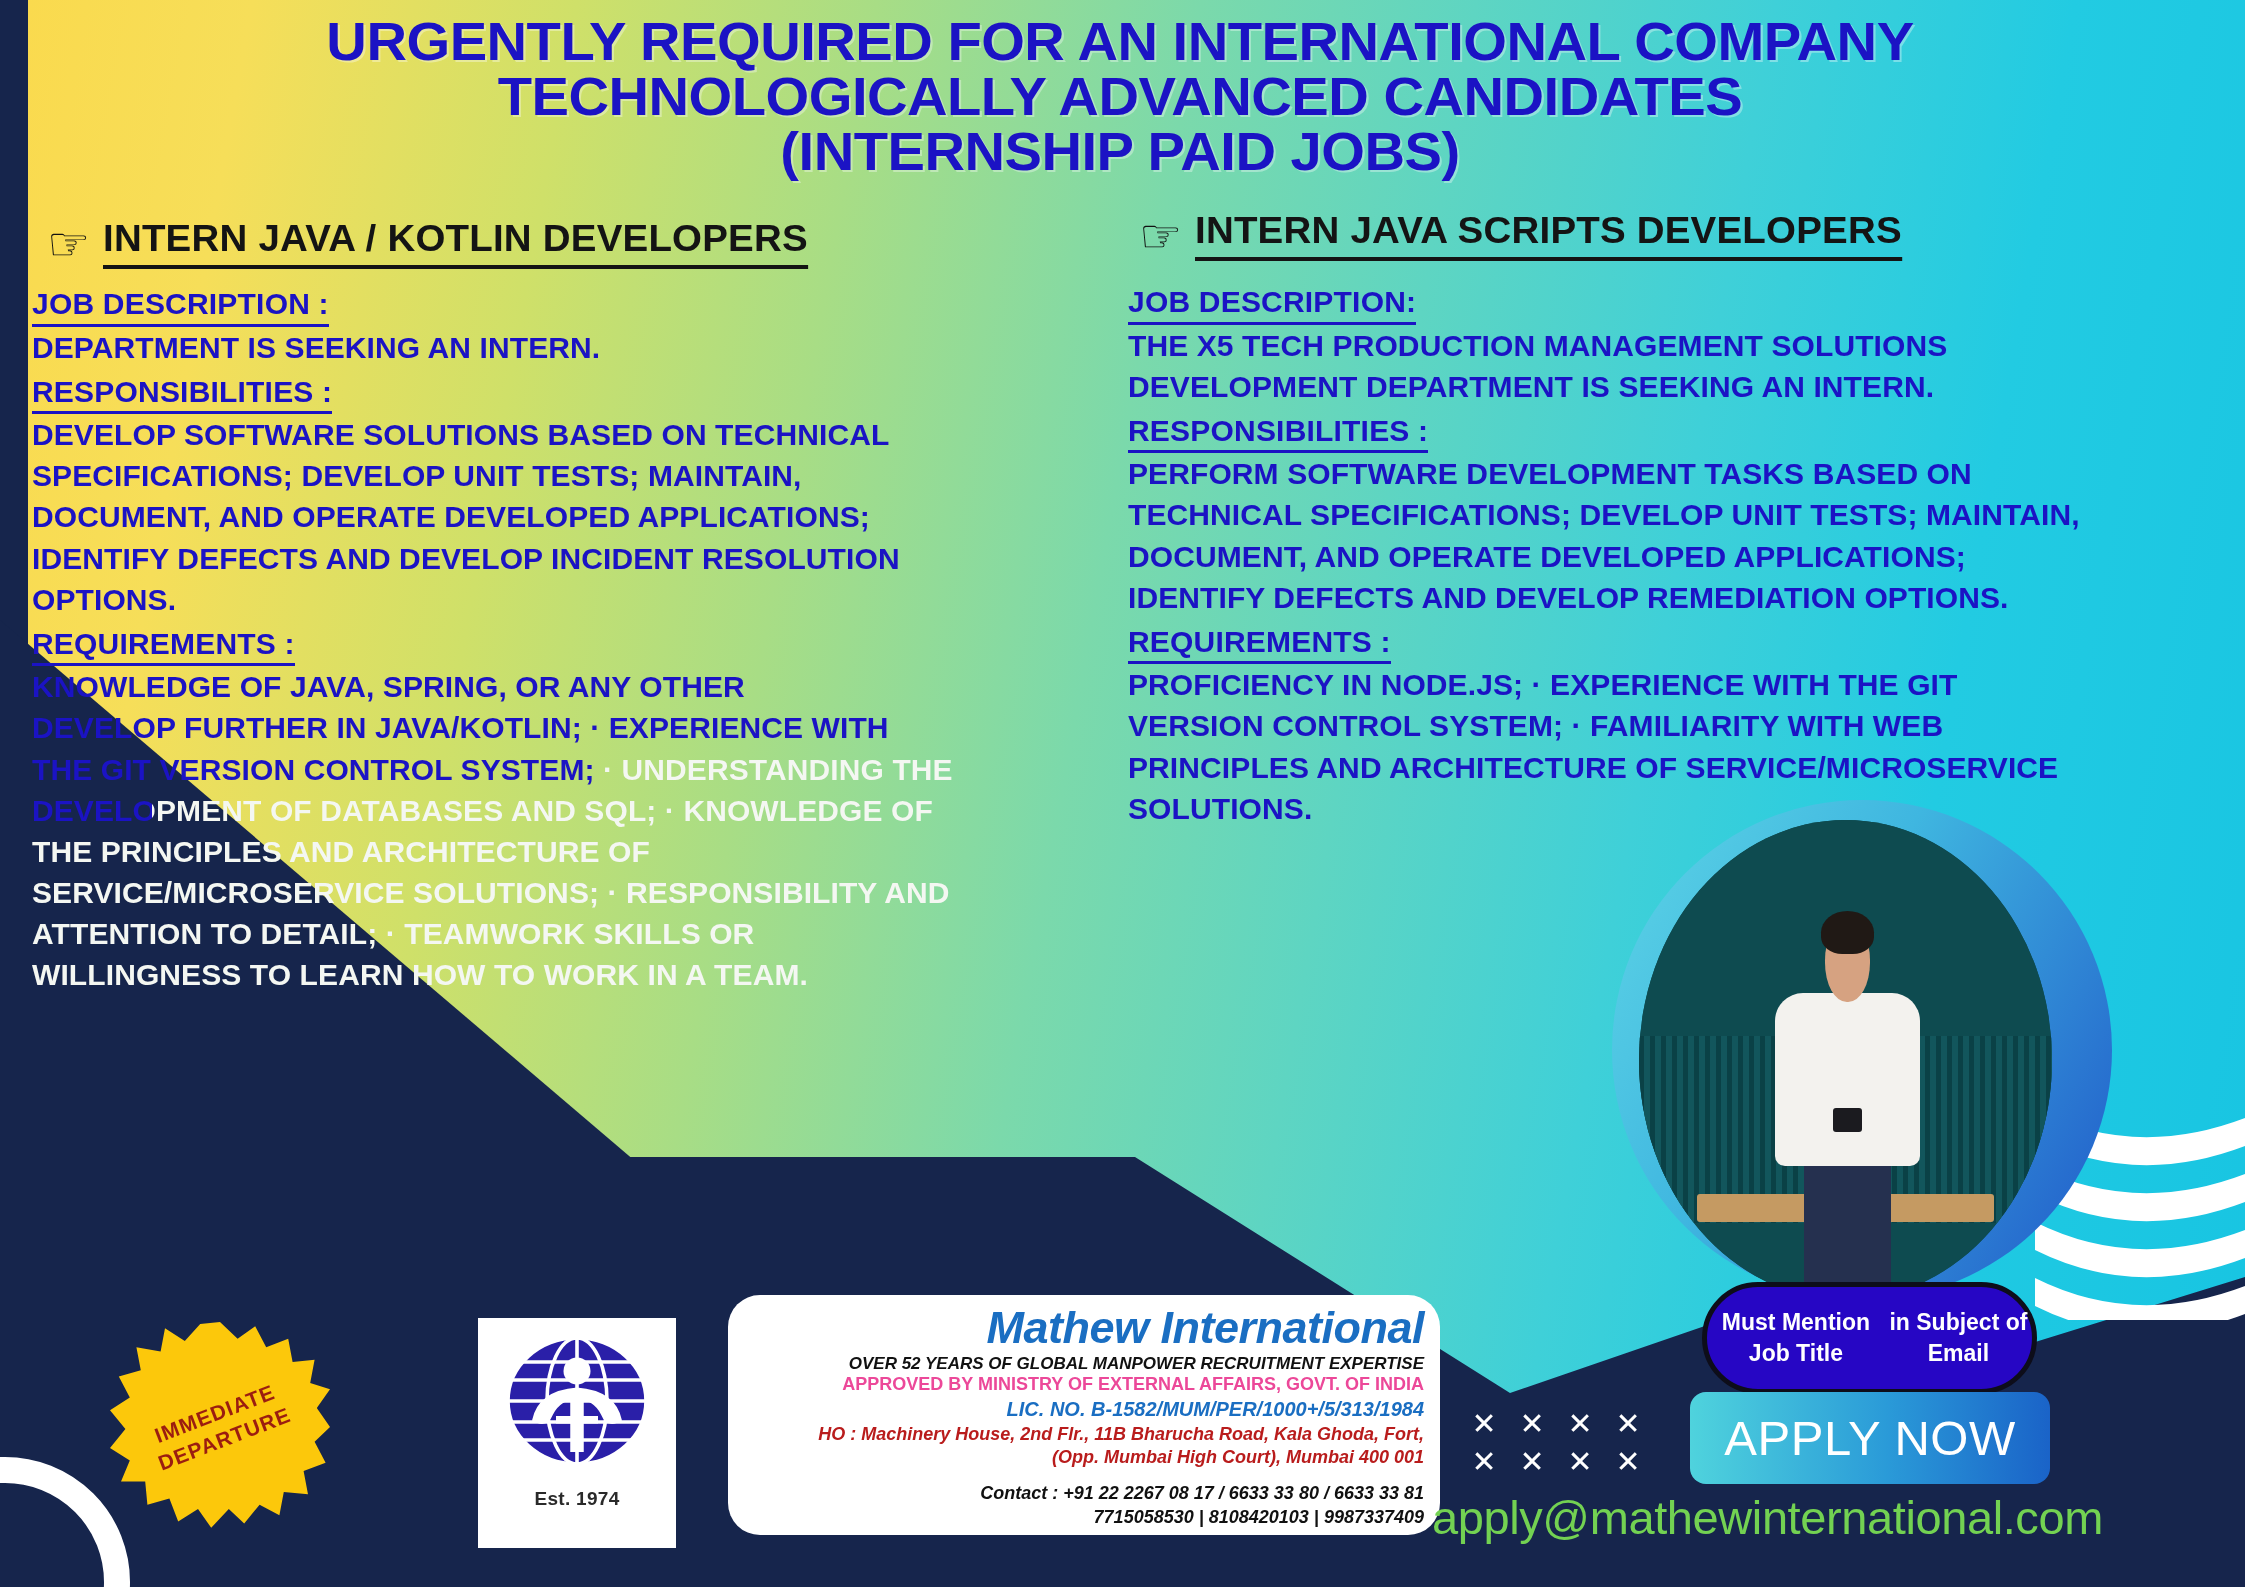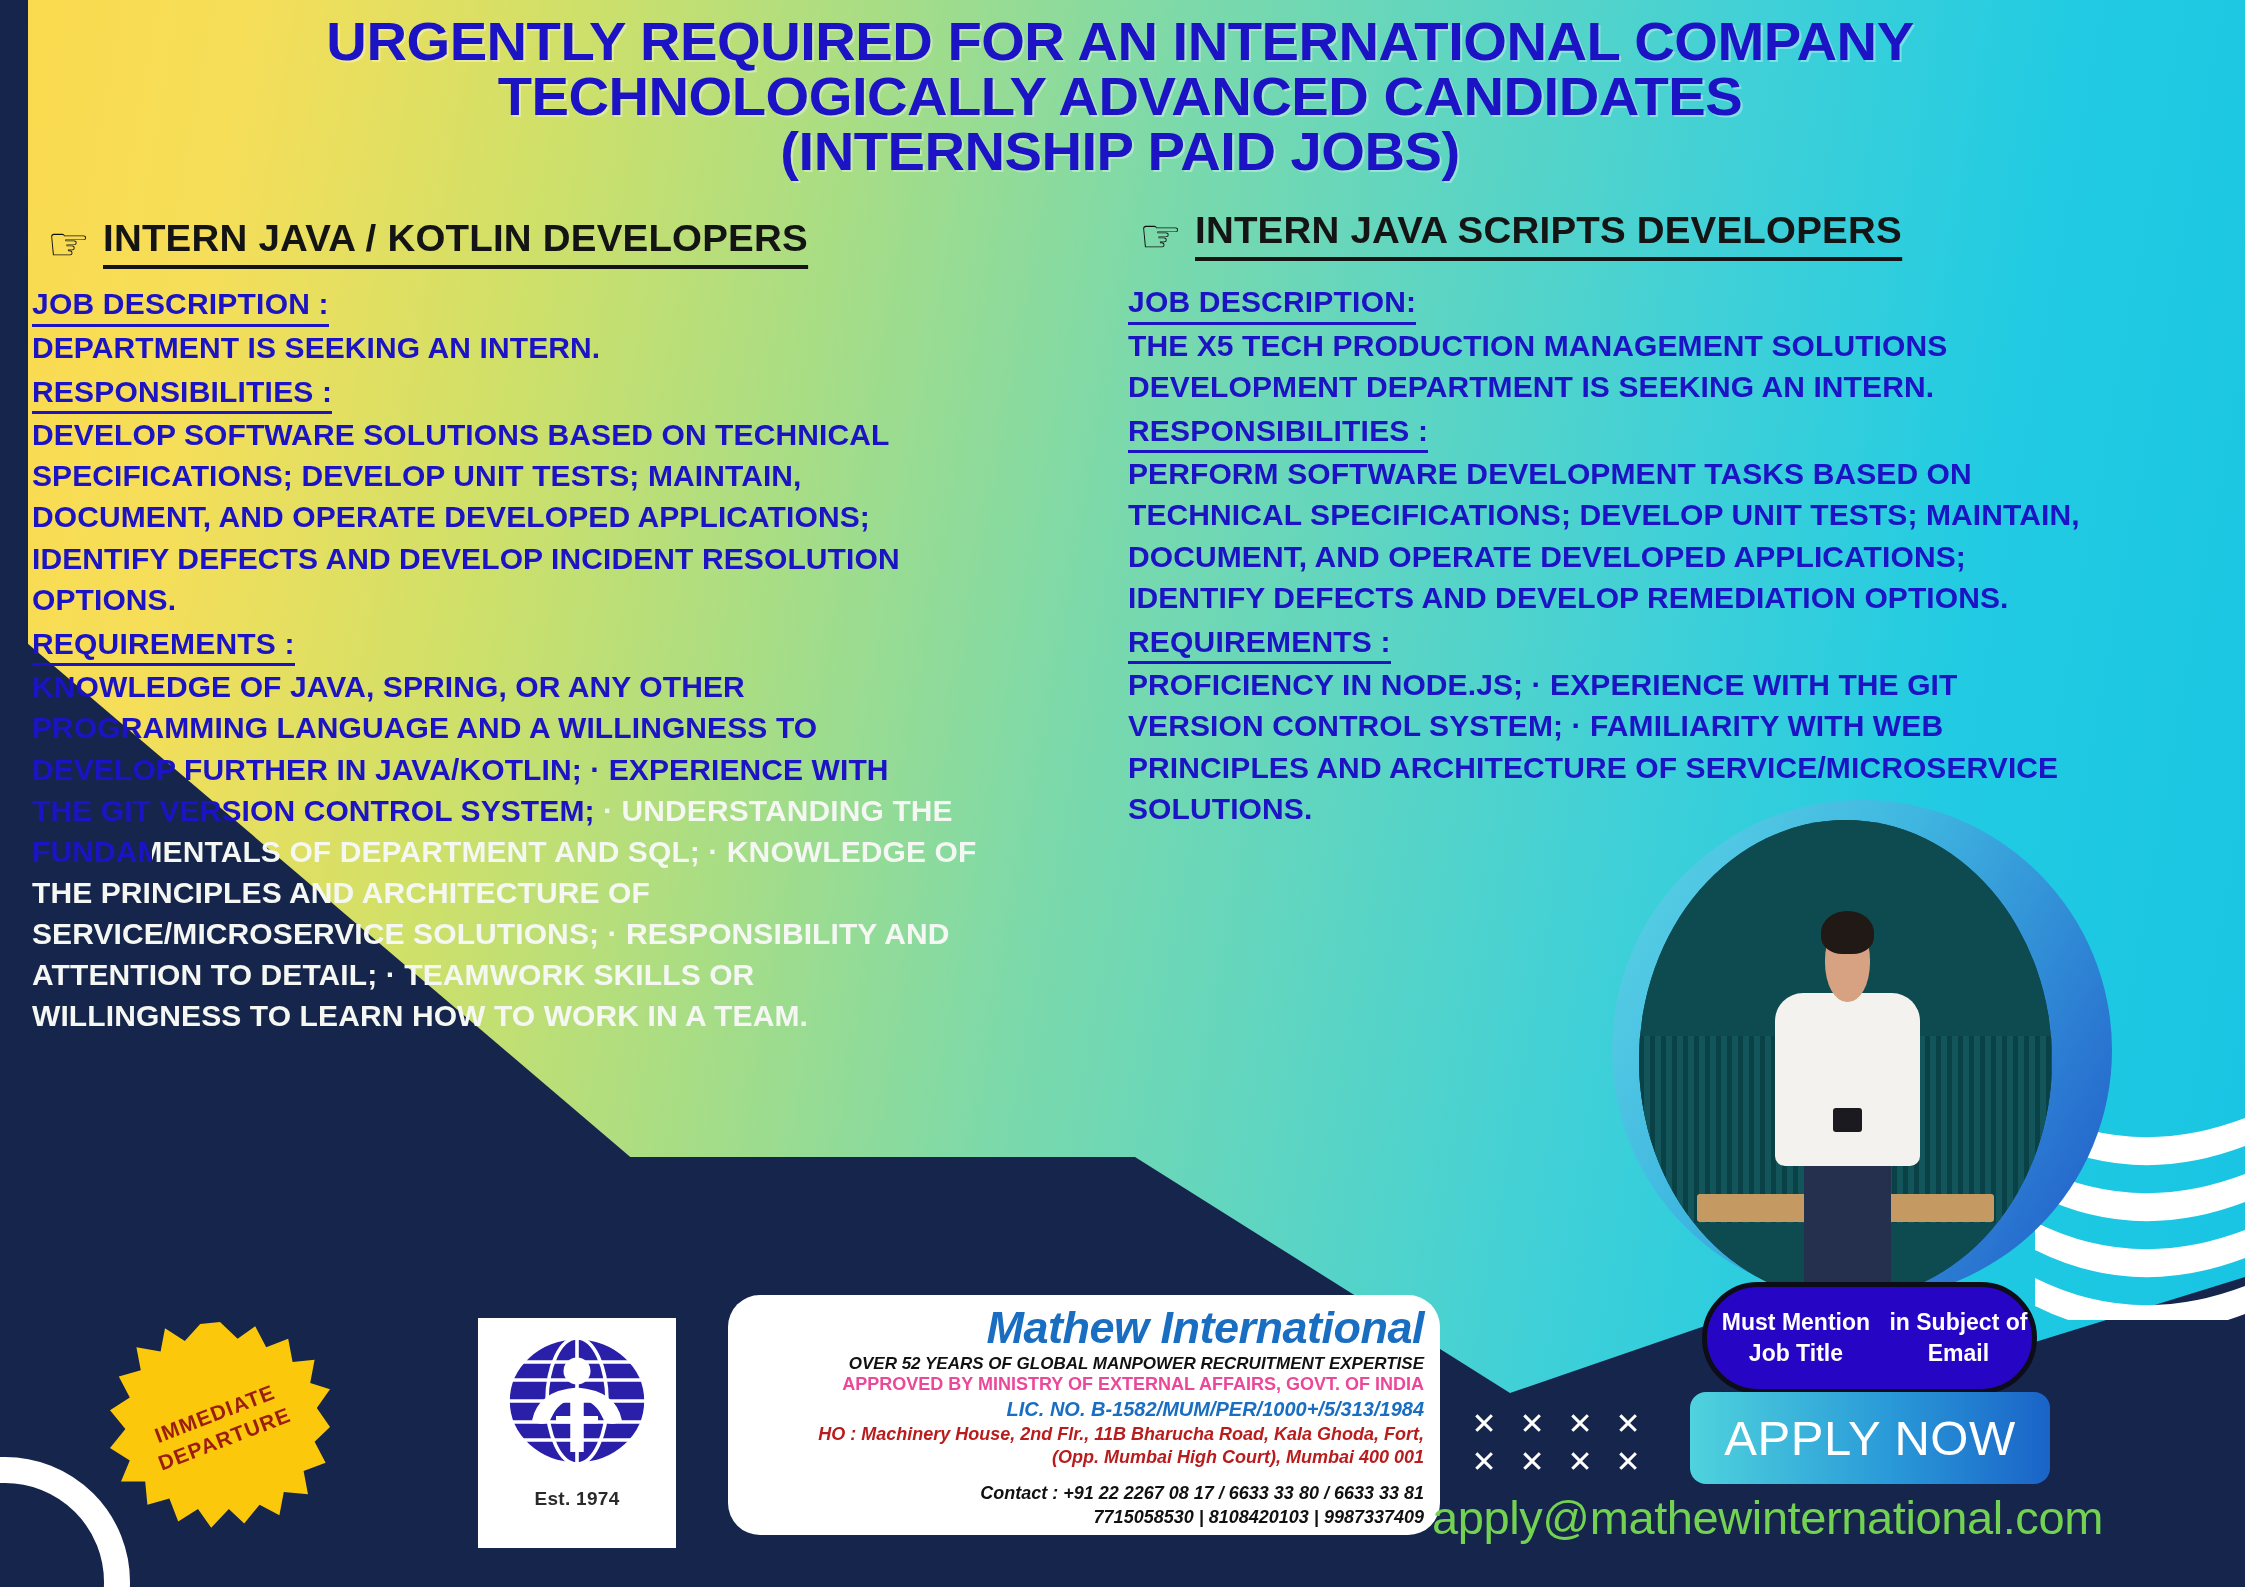--- a/index.html
+++ b/index.html
@@ -306,24 +306,23 @@
     <div class="sec-body">
       <span class="line">DEVELOP SOFTWARE SOLUTIONS BASED ON TECHNICAL</span>
       <span class="line">SPECIFICATIONS; DEVELOP UNIT TESTS; MAINTAIN,</span>
       <span class="line">DOCUMENT, AND OPERATE DEVELOPED APPLICATIONS;</span>
       <span class="line">IDENTIFY DEFECTS AND DEVELOP INCIDENT RESOLUTION</span>
       <span class="line">OPTIONS.</span>
     </div>
     <div class="sec-label">REQUIREMENTS :</div>
     <div class="sec-body">
       <span class="line">KNOWLEDGE OF JAVA, SPRING, OR ANY OTHER</span>
-      <span class="line">PROGRAMMING LANGUAGE AND A WILLINGNESS TO</span>
       <span class="line">DEVELOP FURTHER IN JAVA/KOTLIN; · EXPERIENCE WITH</span>
       <span class="line mixed">THE GIT VERSION CONTROL SYSTEM; · UNDERSTANDING THE</span>
-      <span class="line mixed2">FUNDAMENTALS OF DEPARTMENT AND SQL; · KNOWLEDGE OF</span>
+      <span class="line mixed2">DEVELOPMENT OF DATABASES AND SQL; · KNOWLEDGE OF</span>
       <span class="line navy">THE PRINCIPLES AND ARCHITECTURE OF</span>
       <span class="line navy">SERVICE/MICROSERVICE SOLUTIONS; · RESPONSIBILITY AND</span>
       <span class="line navy">ATTENTION TO DETAIL; · TEAMWORK SKILLS OR</span>
       <span class="line navy">WILLINGNESS TO LEARN HOW TO WORK IN A TEAM.</span>
     </div>
   </div>
 
   <div class="col right">
     <div class="sec-label">JOB DESCRIPTION:</div>
     <div class="sec-body">

